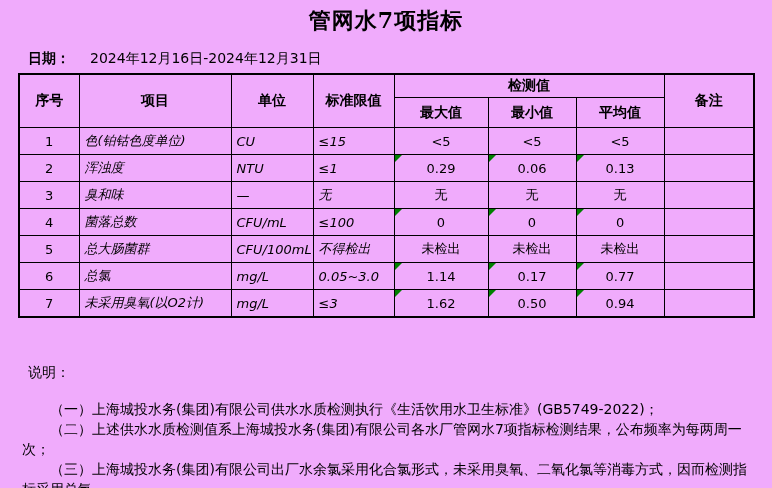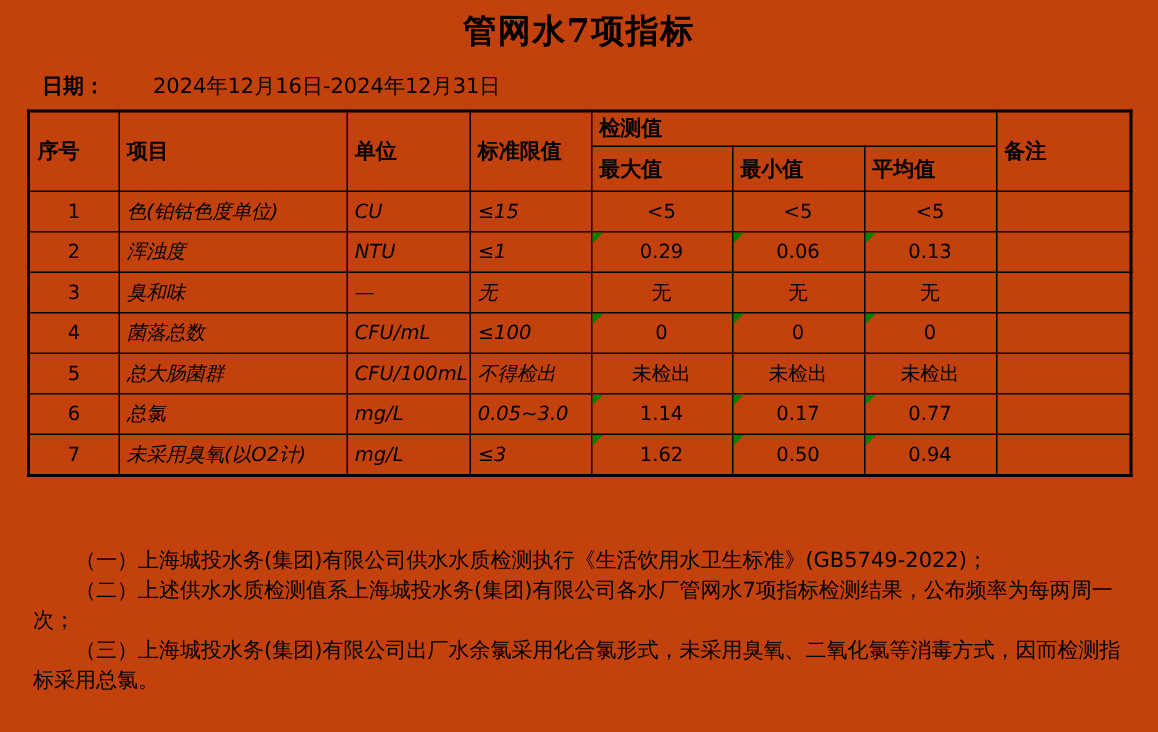--- a/index.html
+++ b/index.html
@@ -6,55 +6,55 @@
     margin: 0;
     padding: 0;
     background: #ffffff;
     color: #000000;
     font-family: "DejaVu Sans", "Liberation Sans", sans-serif;
   }
   .page {
     position: relative;
     width: 772px;
     height: 488px;
-    background: #c2410c;
+    background: #f0abfc;
     overflow: hidden;
   }
   .page-title {
     margin: 6px 0 0 0;
     text-align: center;
     font-size: 22px;
     font-weight: bold;
     font-family: "DejaVu Serif", "Liberation Serif", serif;
     letter-spacing: 1px;
   }
   .date-line {
     margin: 14px 0 7px 28px;
     font-size: 14px;
     line-height: 16px;
   }
-  .date-label { font-weight: bold; margin-right: 32px; }
+  .date-label { font-weight: bold; margin-right: 20px; }
   table.indicators {
     border-collapse: collapse;
     table-layout: fixed;
     margin-left: 18px;
     width: 735px;
     border: 2px solid #000;
   }
   th, td {
     border: 1px solid #000;
     padding: 0 5px;
     font-size: 13px;
     white-space: nowrap;
     overflow: hidden;
     position: relative;
   }
   thead th {
     font-weight: bold;
-    text-align: left;
+    text-align: center;
     font-size: 14px;
   }
   thead tr.h1 th { height: 22px; }
   thead tr.h2 th { height: 29px; }
   tbody td { height: 26px; }
   td.c { text-align: center; }
   td.l { text-align: left; font-style: italic; }
   td.flag::before {
     content: "";
     position: absolute;
@@ -184,20 +184,21 @@
           <td class="l">≤3</td>
           <td class="c flag">1.62</td>
           <td class="c flag">0.50</td>
           <td class="c flag">0.94</td>
           <td class="l"></td>
         </tr>
       </tbody>
   </table>
 
   <div class="notes">
+    <div class="notes-heading">说明：</div>
     <div id="notes-list">
         <p class="note">（一）上海城投水务(集团)有限公司供水水质检测执行《生活饮用水卫生标准》(GB5749-2022)；</p>
         <p class="note">（二）上述供水水质检测值系上海城投水务(集团)有限公司各水厂管网水7项指标检测结果，公布频率为每两周一次；</p>
         <p class="note">（三）上海城投水务(集团)有限公司出厂水余氯采用化合氯形式，未采用臭氧、二氧化氯等消毒方式，因而检测指标采用总氯。</p>
       </div>
   </div>
 
 </div>
 
 </body></html>

